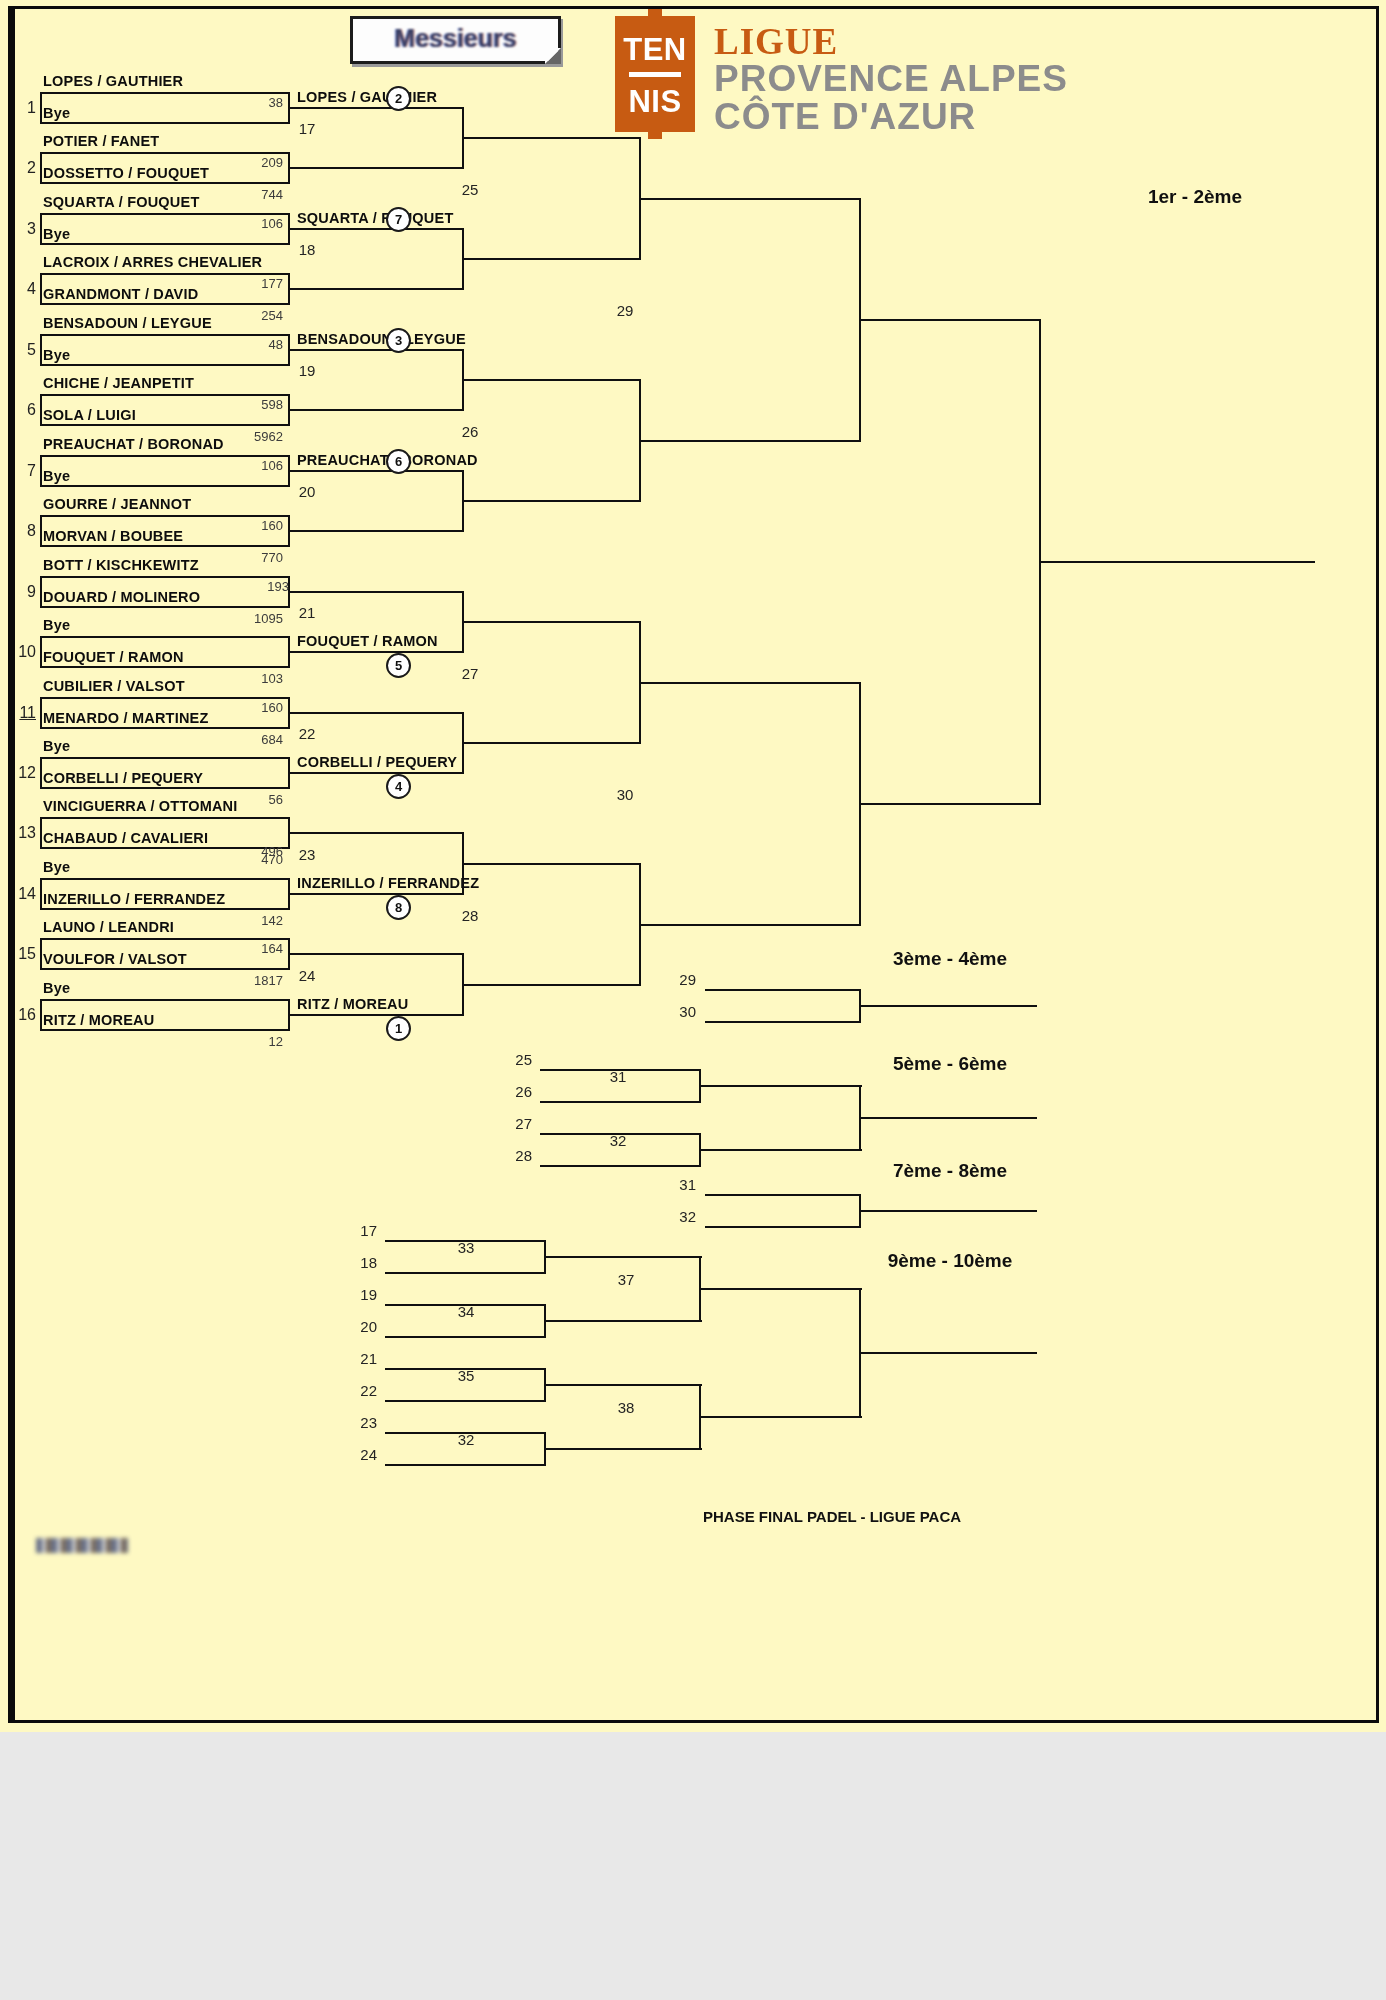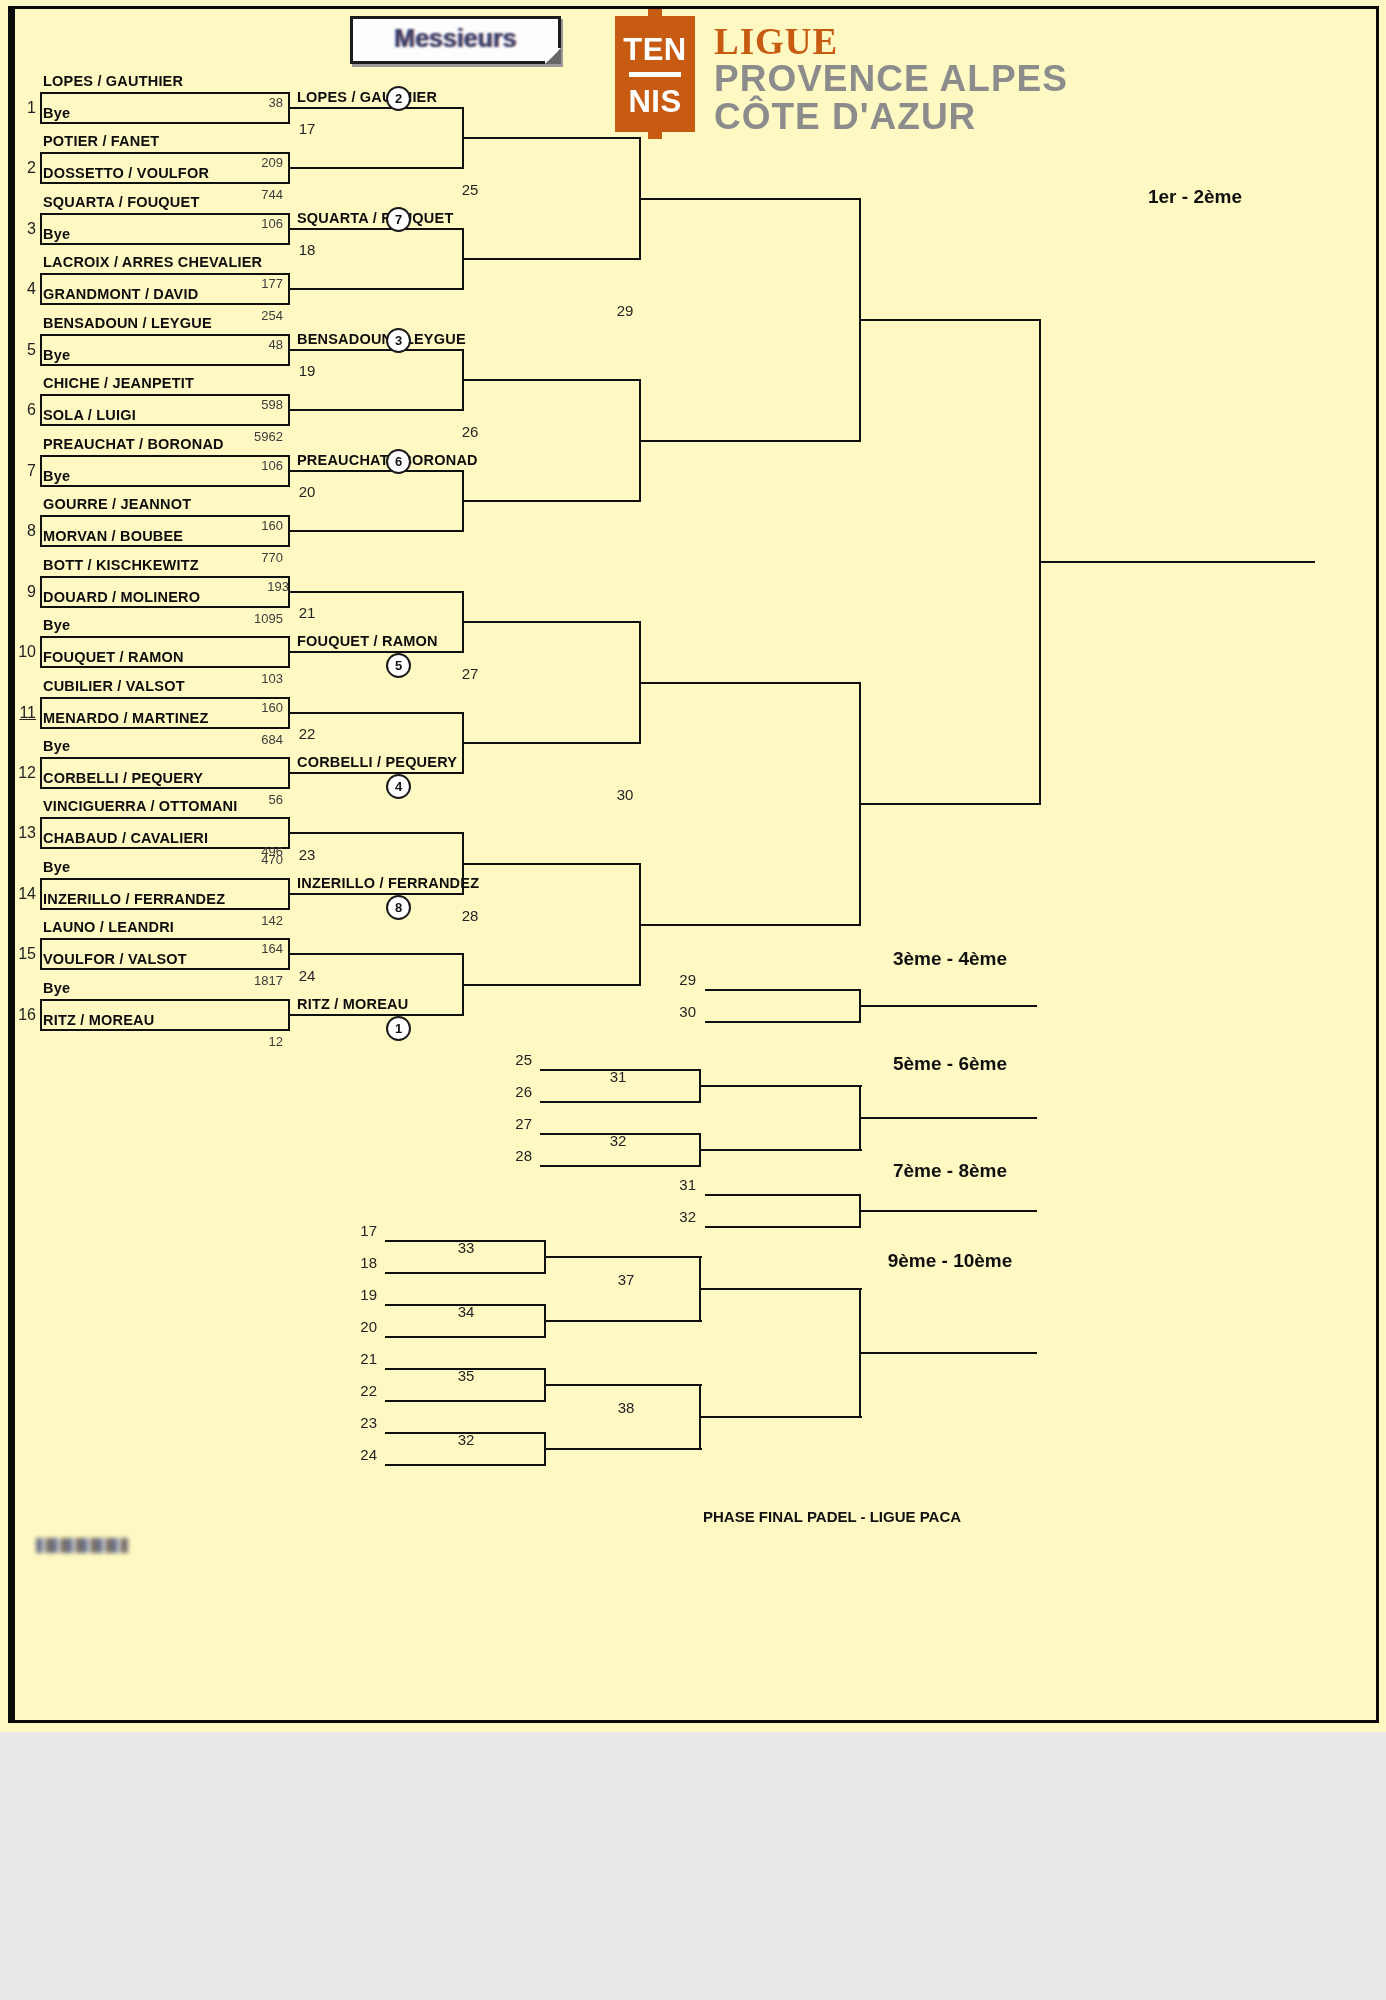--- a/index.html
+++ b/index.html
@@ -55,21 +55,21 @@
 
   <div id="bracket-root">
       <div class="posnum" style="left: 12px; top: 99px; width: 24px;">1</div>
       <div class="slotbox" style="left: 40px; top: 92px; width: 246px; height: 28px;"></div>
       <div class="team" style="left: 43px; top: 72px;">LOPES / GAUTHIER</div>
       <div class="team" style="left: 43px; top: 104px;">Bye</div>
       <div class="ln" style="left: 290px; top: 107px; width: 174px; height: 2px;"></div>
       <div class="posnum" style="left: 12px; top: 159px; width: 24px;">2</div>
       <div class="slotbox" style="left: 40px; top: 152px; width: 246px; height: 28px;"></div>
       <div class="team" style="left: 43px; top: 132px;">POTIER / FANET</div>
-      <div class="team" style="left: 43px; top: 164px;">DOSSETTO / VOULFOR</div>
+      <div class="team" style="left: 43px; top: 164px;">DOSSETTO / FOUQUET</div>
       <div class="ln" style="left: 290px; top: 167px; width: 174px; height: 2px;"></div>
       <div class="posnum" style="left: 12px; top: 220px; width: 24px;">3</div>
       <div class="slotbox" style="left: 40px; top: 213px; width: 246px; height: 28px;"></div>
       <div class="team" style="left: 43px; top: 193px;">SQUARTA / FOUQUET</div>
       <div class="team" style="left: 43px; top: 225px;">Bye</div>
       <div class="ln" style="left: 290px; top: 228px; width: 174px; height: 2px;"></div>
       <div class="posnum" style="left: 12px; top: 280px; width: 24px;">4</div>
       <div class="slotbox" style="left: 40px; top: 273px; width: 246px; height: 28px;"></div>
       <div class="team" style="left: 43px; top: 253px;">LACROIX / ARRES CHEVALIER</div>
       <div class="team" style="left: 43px; top: 285px;">GRANDMONT / DAVID</div>

